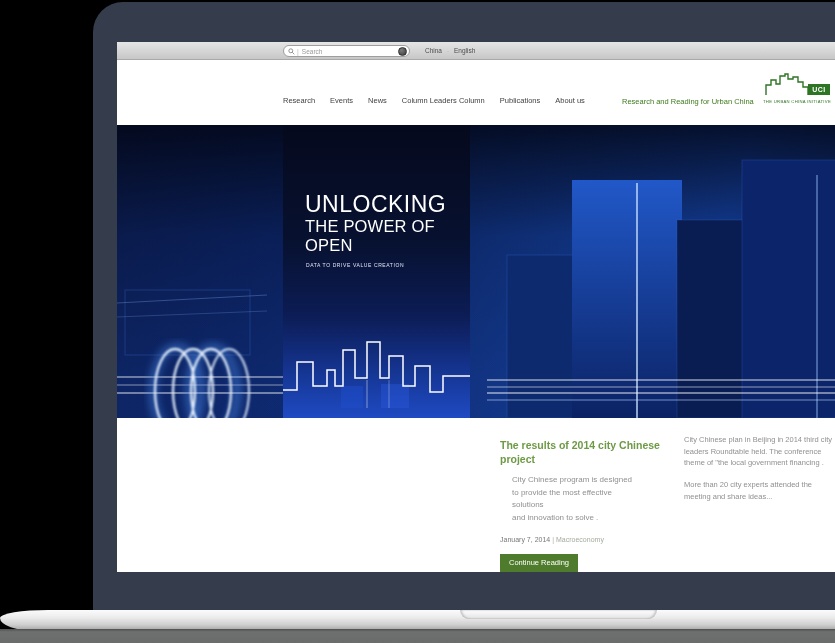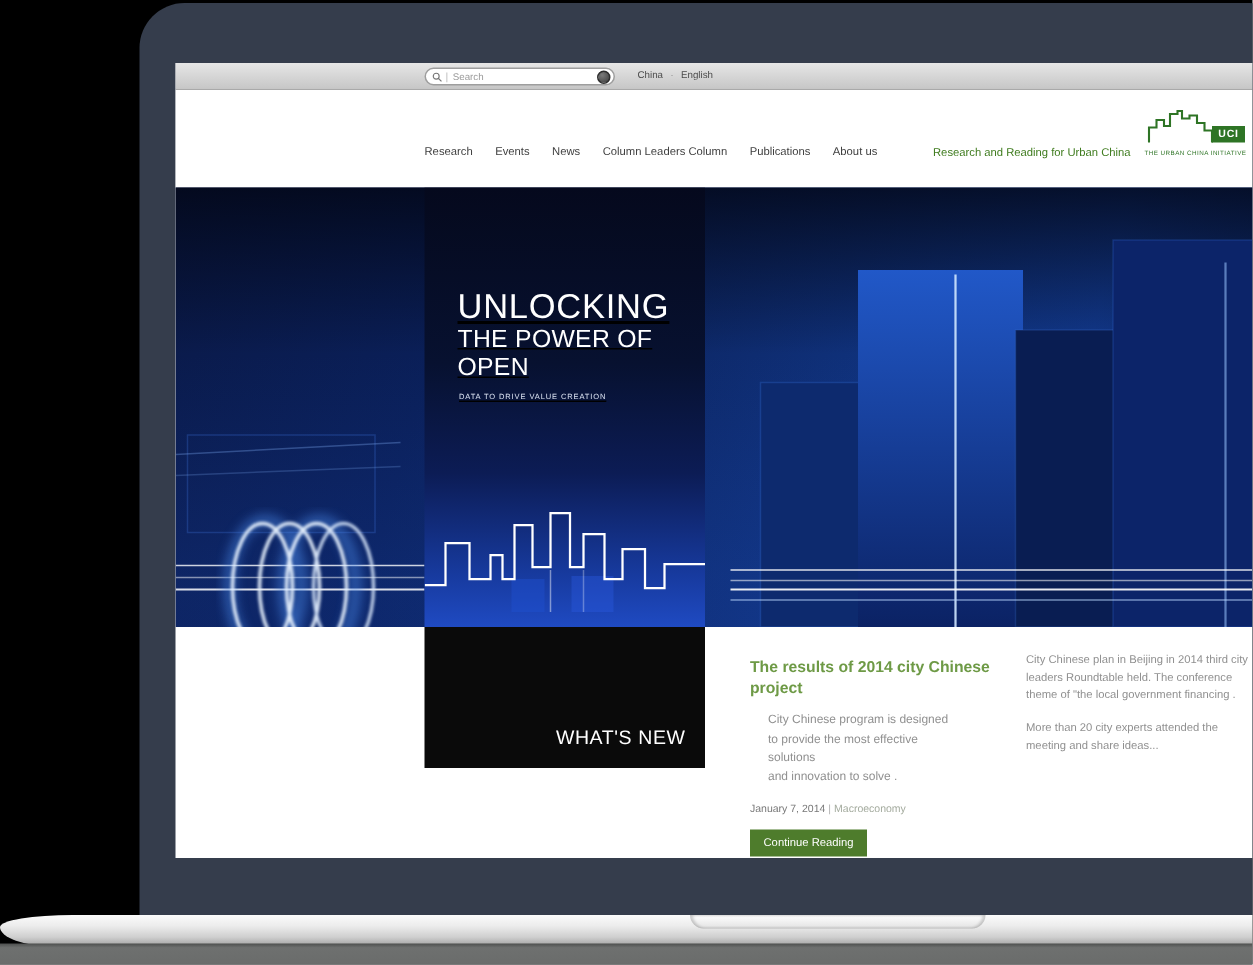--- a/index.html
+++ b/index.html
@@ -84,21 +84,20 @@
     background:
       linear-gradient(180deg, rgba(2,5,18,.78) 0%, rgba(2,5,18,0) 38%, rgba(30,80,200,.18) 88%),
       linear-gradient(105deg,#0a1a4a 0%,#0a1f58 25%,#0d2868 45%,#10337f 65%,#123a90 80%,#0e2c70 100%);
     overflow:hidden;
   }
   .hero-art { position:absolute; left:0; top:0; }
   .hero-panel {
     position:absolute; left:166px; top:0; width:187px; height:293px;
     background:linear-gradient(180deg,#05091d 0%,#071130 40%,#0c1c55 65%,#173a9e 88%,#1f4ac2 100%);
     overflow:hidden;
-    text-decoration:underline;
   }
   .hero-title { margin:68px 0 0 22px; color:#fff; font-size:23px; letter-spacing:.5px; font-weight:400; line-height:1; }
   .hero-title2 { margin:1px 0 0 22px; color:#fff; font-size:16.5px; letter-spacing:.2px; font-weight:400; }
   .hero-sub { margin:7px 0 0 23px; color:#dfe6f5; font-size:5px; letter-spacing:.6px; }
   .panel-skyline { position:absolute; left:0; bottom:10px; }
   
   .whats-new {
     position:absolute; left:166px; top:376px; width:187px; height:94px;
     background:#0a0a0a;
   }
@@ -238,23 +237,20 @@
       <svg class="panel-skyline" width="187" height="80" viewBox="0 0 187 80">
         <rect x="58" y="58" width="22" height="22" fill="#1f4fd0" opacity=".45"></rect>
         <rect x="98" y="56" width="28" height="24" fill="#2a5ae0" opacity=".4"></rect>
         <polyline points="0,62 14,62 14,34 30,34 30,58 44,58 44,42 52,42 52,58 60,58 60,22 72,22 72,50 84,50 84,14 97,14 97,50 106,50 106,28 120,28 120,58 132,58 132,38 147,38 147,64 160,64 160,48 187,48" fill="none" stroke="#fff" stroke-width="1.5"></polyline>
         <line x1="84" y1="52" x2="84" y2="80" stroke="#fff" stroke-width="1" opacity=".45"></line>
         <line x1="106" y1="52" x2="106" y2="80" stroke="#fff" stroke-width="1" opacity=".3"></line>
       </svg>
     </div>
   </div>
 
-  <div class="whats-new">
-    <span class="whats-new-label">WHAT'S NEW</span>
-  </div>
 
   <div class="article article-1">
     <h3>The results of 2014 city Chinese project</h3>
     <p class="body">City Chinese program is designed
 to provide the most effective
 solutions
 and innovation to solve .</p>
     <div class="meta">
       <span>January 7, 2014</span><span class="sep">|</span><span class="cat">Macroeconomy</span>
     </div>

